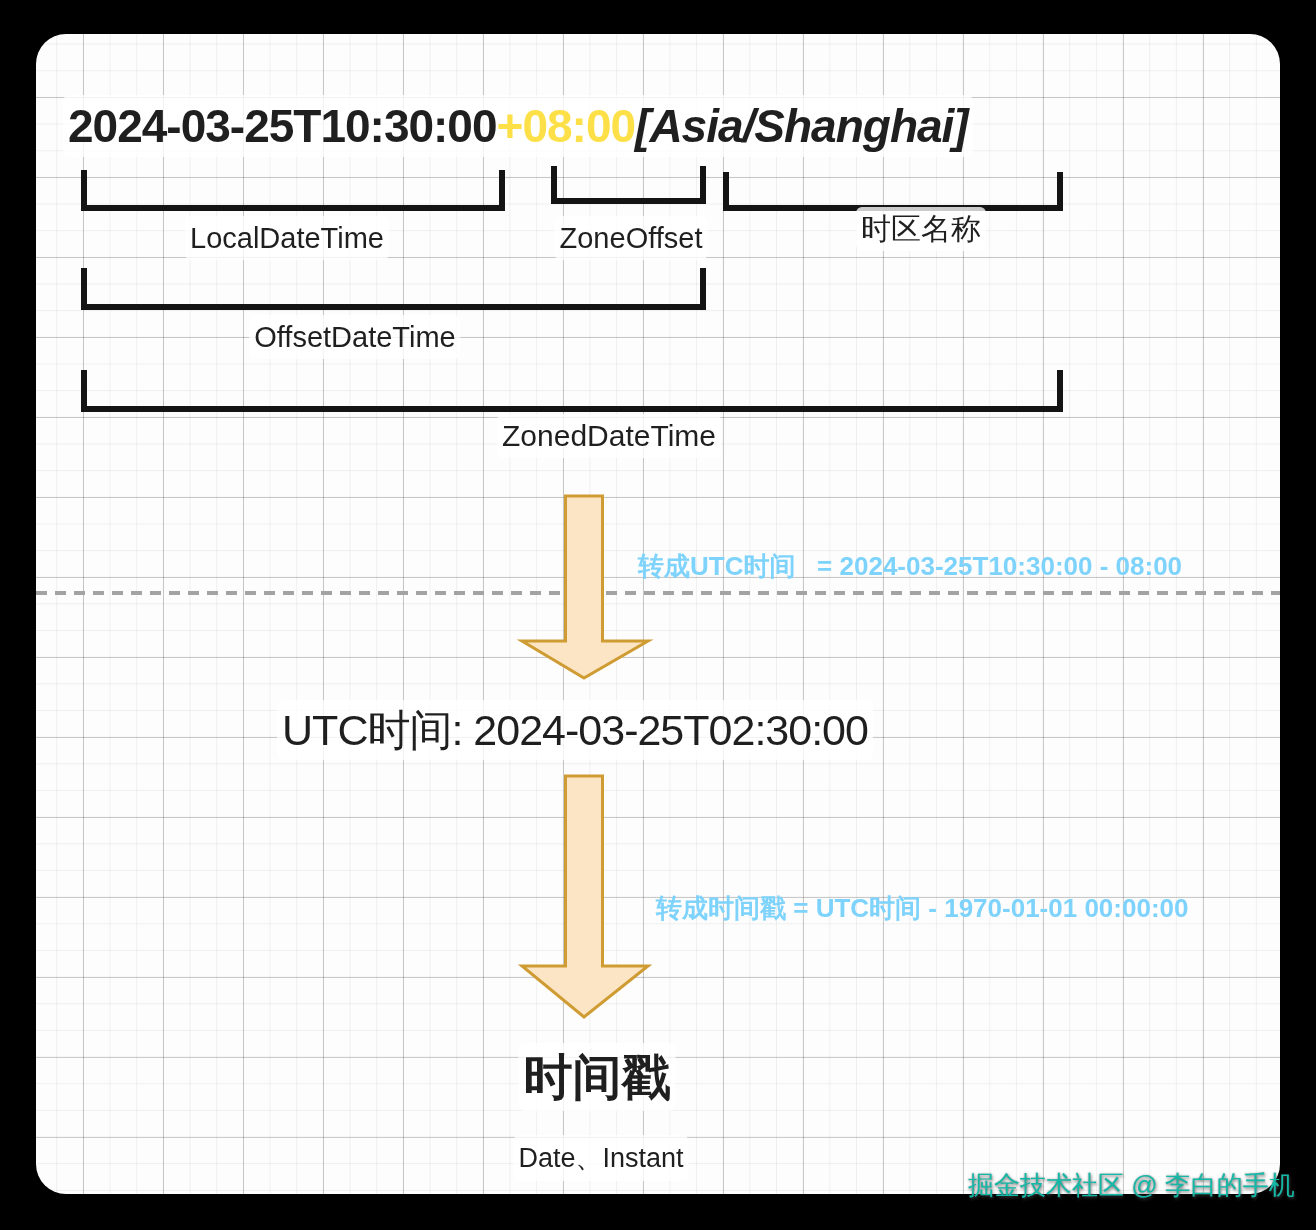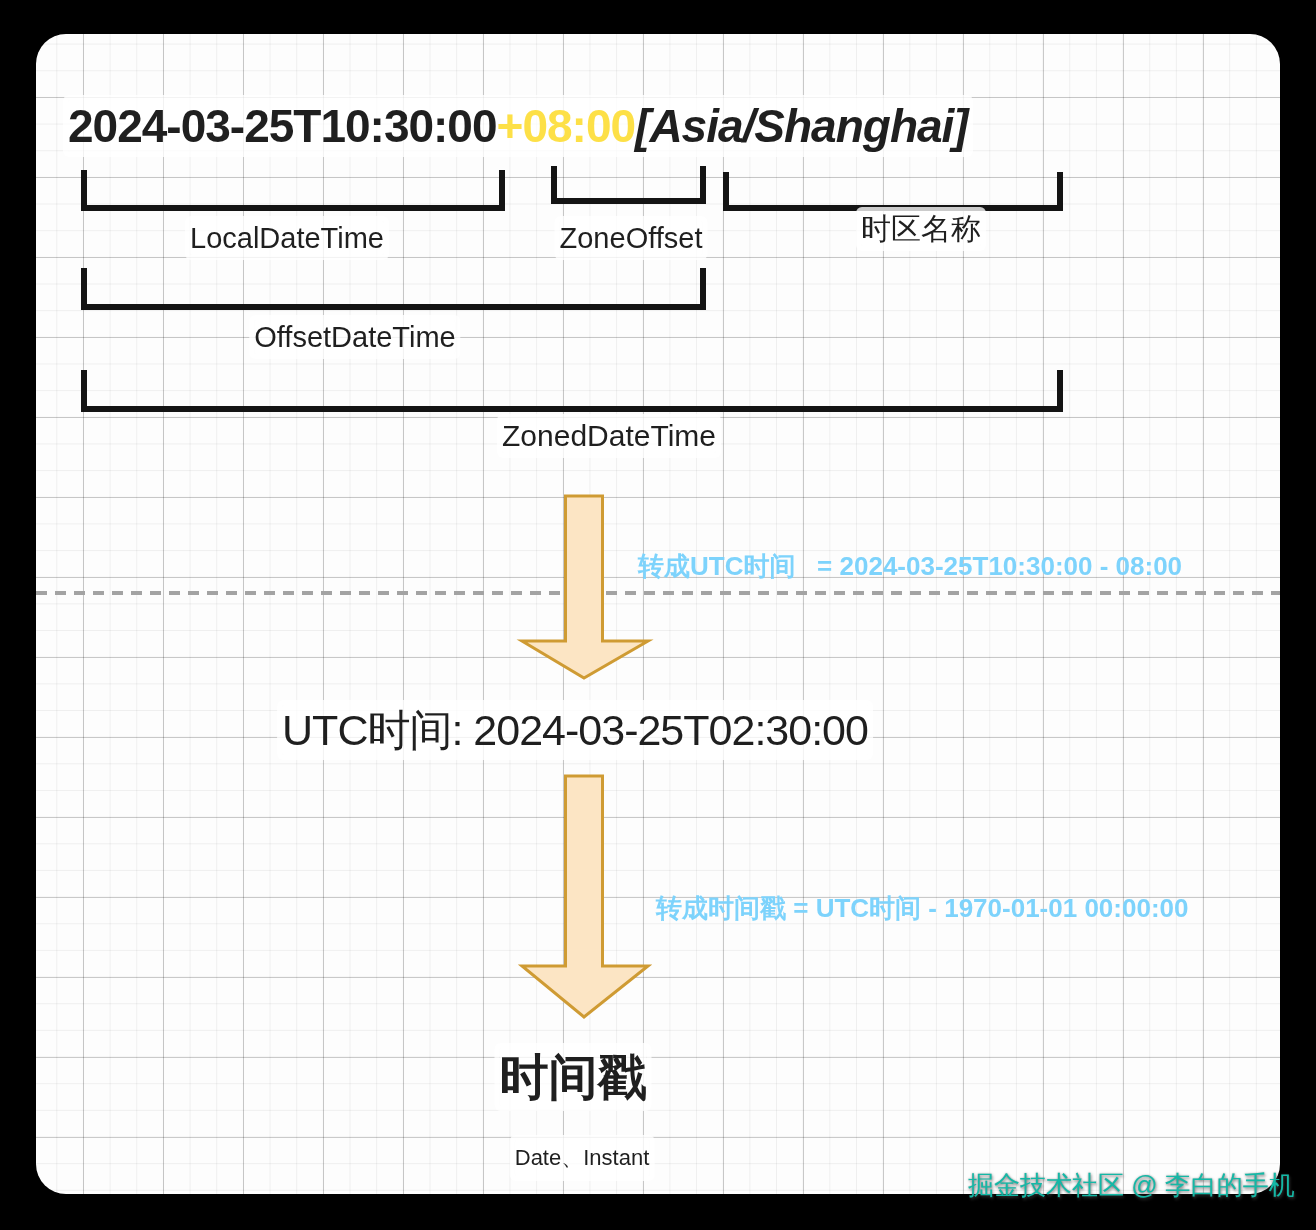--- a/index.html
+++ b/index.html
@@ -52,26 +52,26 @@
   .conv{
     font-size:26px;font-weight:bold;color:#7dd3fc;white-space:pre;line-height:32px;
   }
   .conv1{left:638px;top:550px;}
   .conv2{left:656px;top:892px;}
   .utc-line{
     left:575px;top:705px;transform:translateX(-50%);
     font-size:43px;font-weight:normal;letter-spacing:-1px;white-space:pre;line-height:50px;
   }
   .ts-title{
-    left:573px;top:1048px;transform:translateX(-50%);
+    left:597px;top:1048px;transform:translateX(-50%);
     font-size:49px;font-weight:bold;white-space:pre;line-height:58px;
   }
   .ts-sub{
-    left:582px;top:1140px;transform:translateX(-50%);
-    font-size:22px;white-space:pre;line-height:36px;text-align:right;
+    left:601px;top:1140px;transform:translateX(-50%);
+    font-size:27px;white-space:pre;line-height:36px;text-align:right;
   }
   .watermark{
     left:968px;top:1168px;width:320px;
     font-size:26px;color:#14b8a6;white-space:pre;
     text-shadow:1px 2px 3px rgba(70,70,70,0.65),0 0 2px rgba(90,90,90,0.5);
   }
   svg.arrow{display:block;overflow:visible;}
 </style>
 </head>
 <body>

